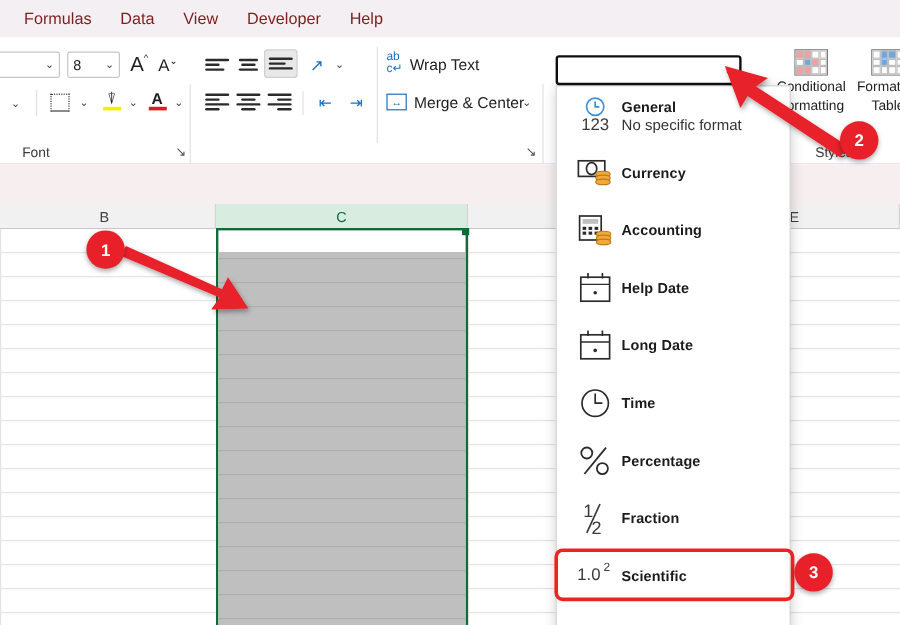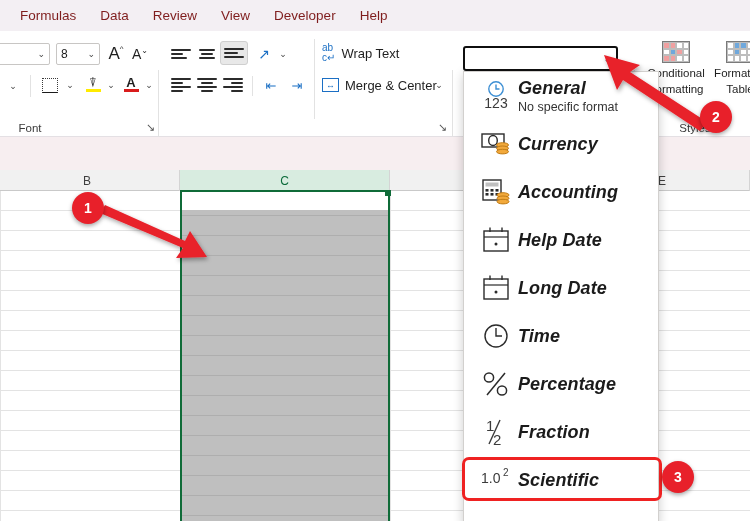--- a/index.html
+++ b/index.html
@@ -93,21 +93,21 @@
   .dd-item {
     position: relative; display: flex; align-items: center;
     height: 48px; padding-left: 10px;
   }
   .dd-ico {
     width: 44px; min-width: 44px; height: 40px;
     display: flex; align-items: center; justify-content: center;
     color: #2b2b2b;
   }
   .dd-txt { display: flex; flex-direction: column; justify-content: center; }
-  .dd-title { font-size: 18px; font-weight: bold; color: #1b1b1b; letter-spacing: .1px; font-style: italic; }
+  .dd-title { font-size: 12px; font-weight: bold; color: #1b1b1b; letter-spacing: .1px; }
   .dd-sub { font-size: 12.5px; color: #333; margin-top: 1px; }
 
   
   .hl-fraction {
     position: absolute; left: 462px; top: 457px;
     width: 200px; height: 44px;
     border: 3px solid #ef2222; border-radius: 7px;
     z-index: 60; pointer-events: none;
   }
 
@@ -158,21 +158,20 @@
              z-index: 70; pointer-events: none; }
 </style>
 </head>
 <body>
 
 <div id="root">
 
   <div class="tabbar">
     <div class="tab">Formulas</div>
     <div class="tab">Data</div>
-    <div class="tab">Review</div>
     <div class="tab">View</div>
     <div class="tab">Developer</div>
     <div class="tab">Help</div>
   </div>
 
   <div class="ribbon">
 
     <div class="grp" style="left:0;width:160px;">
 
       <div class="fontbox" style="left:-46px; top:12px; width:96px; display:flex; align-items:center; justify-content:flex-end; padding-right:4px;">

